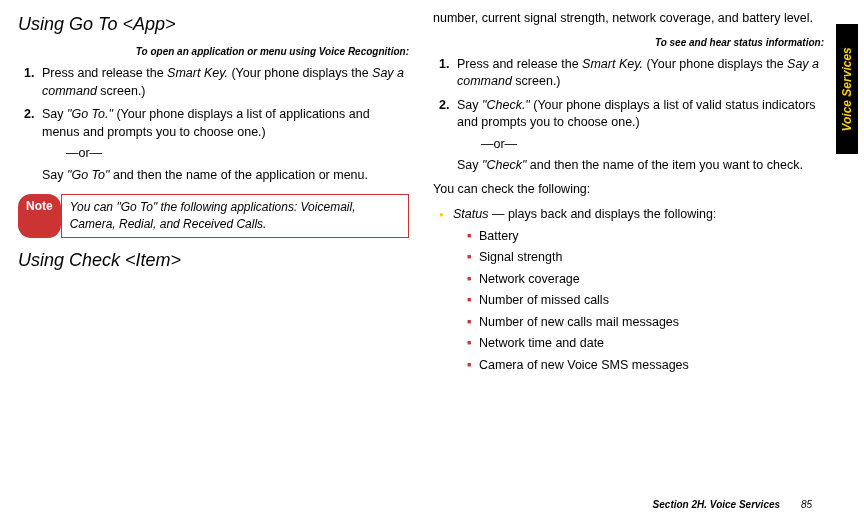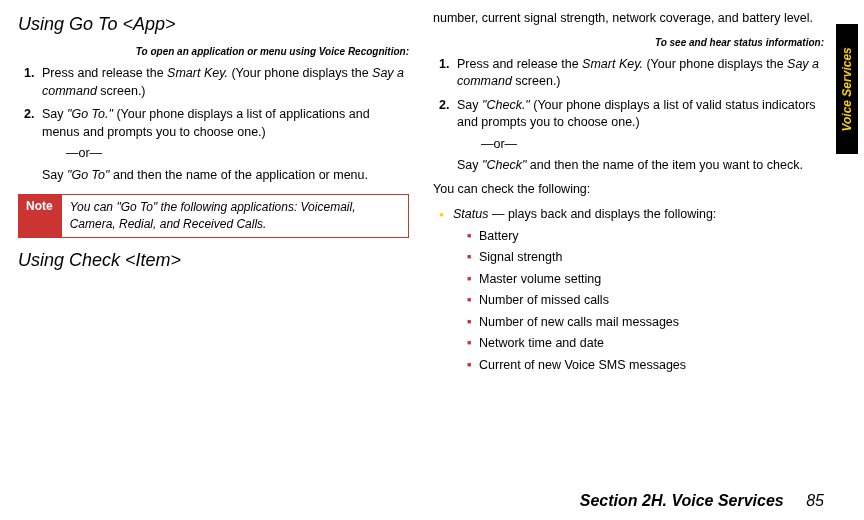--- a/index.html
+++ b/index.html
@@ -68,20 +68,21 @@
       margin-bottom: 10px;
       display: flex;
       font-size: 12px;
     }
     .note-label {
       background: #cc3333;
       color: #fff;
       font-weight: bold;
       padding: 4px 8px;
       flex-shrink: 0;
+      border-radius: 13px;
     }
     .note-body {
       border: 1px solid #cc3333;
       padding: 4px 8px;
       font-style: italic;
       flex: 1;
     }
     .bullets { list-style: none; padding-left: 6px; }
     .bullets > li { padding-left: 14px; position: relative; }
     .bullets > li::before {
@@ -98,22 +99,22 @@
       content: "■";
       color: #cc3333;
       position: absolute;
       left: 0;
       font-size: 7px;
       top: 3px;
     }
     .footer {
       position: absolute;
       bottom: 8px;
-      right: 40px;
-      font-size: 16px;
+      right: 52px;
+      font-size: 10px;
     }
     .footer .sec { font-weight: bold; font-style: italic; }
     .footer .pg { font-style: italic; margin-left: 18px; }
   </style>
 </head>
 <body>
 
 <div class="tab">
   <div class="tab-inner">Voice Services</div>
 </div>
@@ -160,25 +161,25 @@
         </div>
       </li>
     </ol>
     <p class="para">You can check the following:</p>
     <ul class="bullets">
       <li>
         <span class="bi">Status</span><span> — plays back and displays the following:</span>
         <ul class="squares">
           <li>Battery</li>
           <li>Signal strength</li>
-          <li>Master volume setting</li>
+          <li>Network coverage</li>
           <li>Number of missed calls</li>
           <li>Number of new calls mail messages</li>
           <li>Network time and date</li>
-          <li>Current of new Voice SMS messages</li>
+          <li>Camera of new Voice SMS messages</li>
         </ul>
       </li>
     </ul>
   </div>
 </div>
 
 <div class="footer">
   <span class="sec">Section 2H. Voice Services</span>
   <span class="pg">85</span>
 </div>

